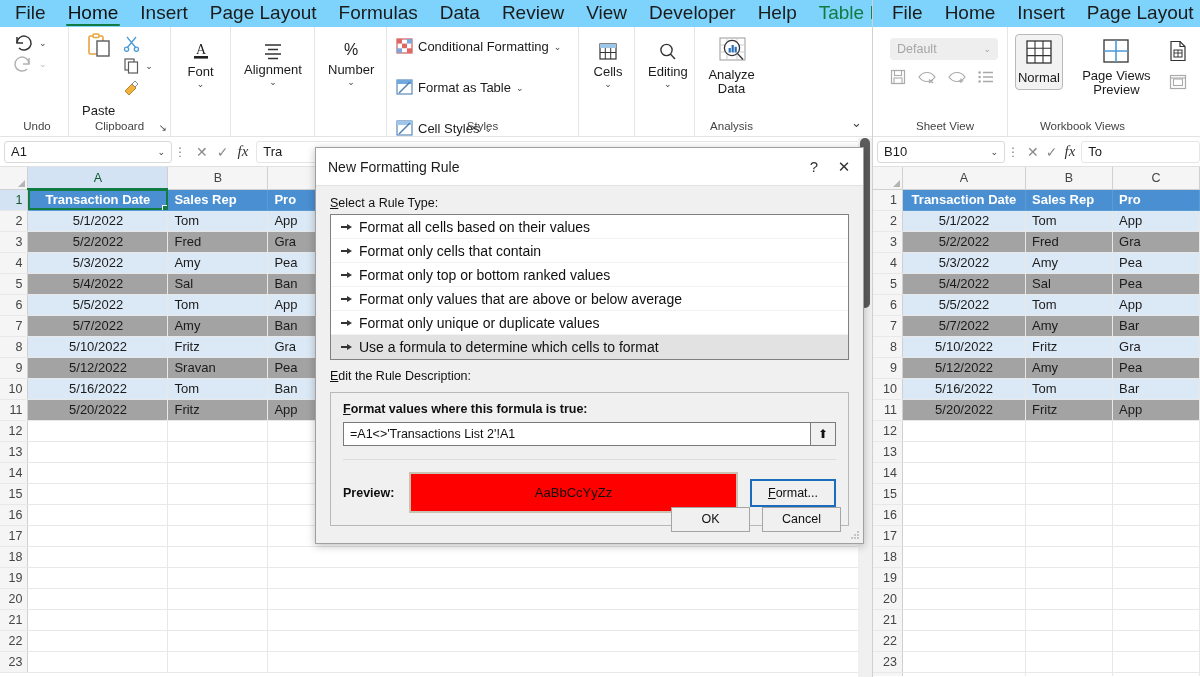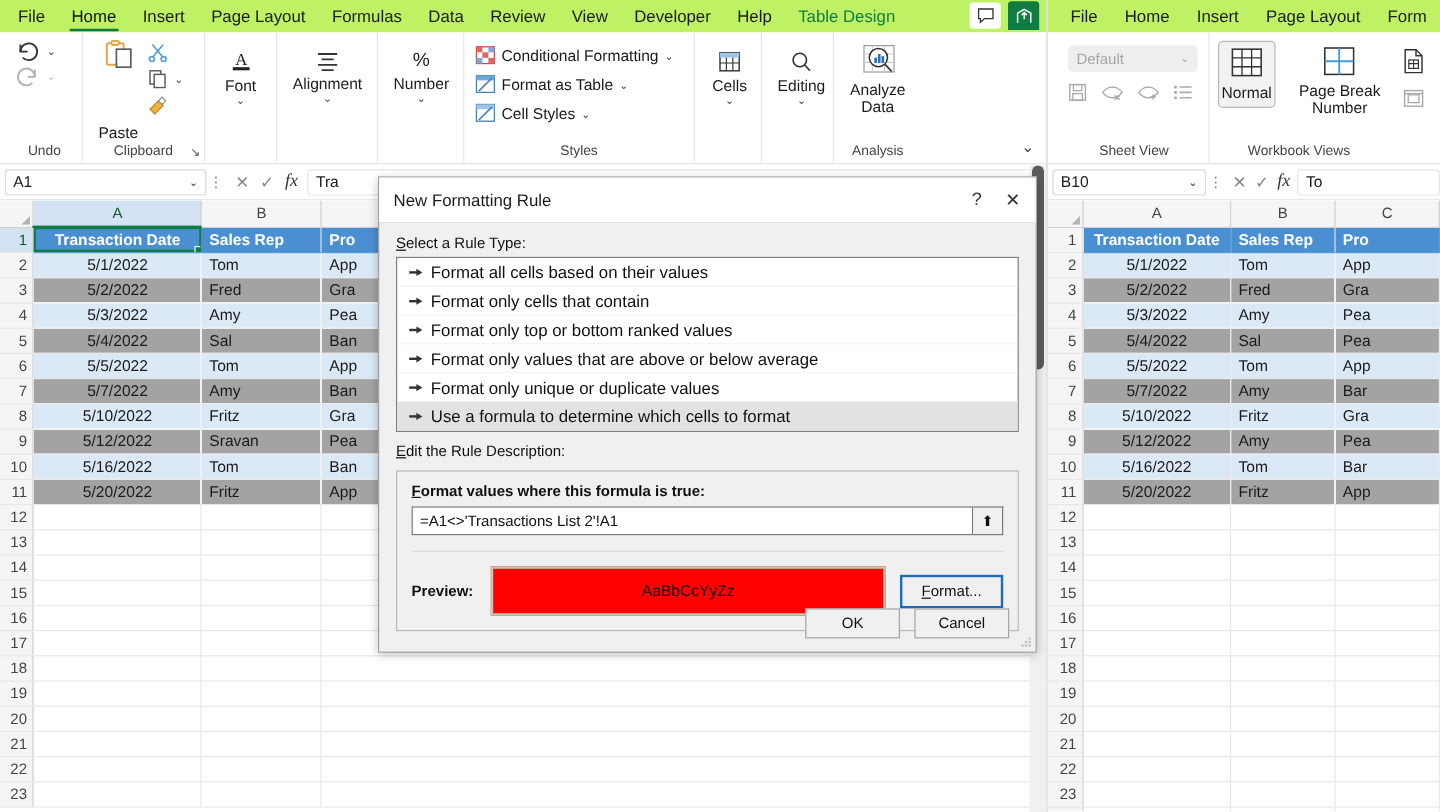--- a/index.html
+++ b/index.html
@@ -24,25 +24,25 @@
     width: 328px; height: 677px;
     background: #ffffff;
     overflow: hidden;
     border-left: 1px solid #d0d0d0;
   }
 
   
   .tabbar {
     position: relative;
     height: 27px;
-    background: #bef264;
+    background: #7dd3fc;
     display: flex;
     align-items: flex-end;
     padding-left: 4px;
-    font-size: 14px;
+    font-size: 19px;
     color: #1b1b1b;
     white-space: nowrap;
     justify-content: space-between;
   }
   .tab {
     padding: 3px 11px 5px 11px;
     position: relative;
     cursor: default;
     line-height: 18px;
   }
@@ -468,21 +468,21 @@
         <div class="bigbtn" style="margin:6px auto 0 auto;">
           <svg width="24" height="20" viewBox="0 0 24 20">
               <text x="12" y="15" font-size="16" text-anchor="middle" fill="#222">%</text>
             </svg>
           <span class="lbl">Number</span>
           <span class="chev">⌄</span>
         </div>
       </div>
 
       <div class="rgroup" style="width:192px;">
-        <div style="display:flex;flex-direction:column;gap:4px;padding-top:4px;">
+        <div style="display:flex;flex-direction:column;gap:21px;padding-top:4px;">
           <div class="smallrow">
             <svg width="17" height="16" viewBox="0 0 17 16">
                 <rect x="1" y="1" width="15" height="14" fill="#fff" stroke="#c94c4c" stroke-width="1.1"></rect>
                 <rect x="1" y="1" width="5" height="4.6" fill="#e06666"></rect>
                 <rect x="11" y="1" width="5" height="4.6" fill="#7da7d9"></rect>
                 <rect x="6" y="5.6" width="5" height="4.6" fill="#e06666"></rect>
                 <rect x="1" y="10.3" width="5" height="4.6" fill="#7da7d9"></rect>
                 <rect x="11" y="10.3" width="5" height="4.6" fill="#e06666"></rect>
               </svg>
             <span>Conditional Formatting</span>
@@ -790,21 +790,21 @@
                 <rect x="5" y="3" width="24" height="22" fill="#fff" stroke="#333" stroke-width="1.3"></rect>
                 <path d="M13 3v22M21 3v22M5 10.3h24M5 17.6h24" stroke="#333" stroke-width="1.1"></path>
               </svg>
             <span class="lbl">Normal</span>
           </div>
           <div class="bigbtn" style="padding:3px 2px 0 2px;">
             <svg width="34" height="30" viewBox="0 0 34 30">
                 <rect x="5" y="3" width="24" height="22" fill="#fff" stroke="#333" stroke-width="1.3"></rect>
                 <path d="M17 3v22M5 14h24" stroke="#4a9bd6" stroke-width="1.6"></path>
               </svg>
-            <span class="lbl" style="text-align:center;line-height:14px;white-space:normal;width:74px;">Page Break Number</span>
+            <span class="lbl" style="text-align:center;line-height:14px;white-space:normal;width:74px;">Page Views Preview</span>
           </div>
         </div>
         <div class="glabel">Workbook Views</div>
       </div>
 
       <div class="rgroup" style="width:42px;border-left:none;">
         <div style="display:flex;flex-direction:column;gap:10px;padding-top:8px;align-items:center;">
           <span>
             <svg width="20" height="22" viewBox="0 0 20 22">
                 <path d="M3 1.5h9l5 5v14H3z" fill="#fff" stroke="#333" stroke-width="1.2"></path>

